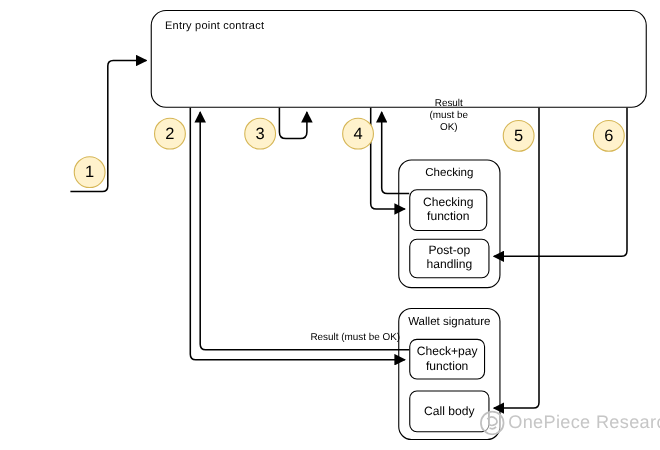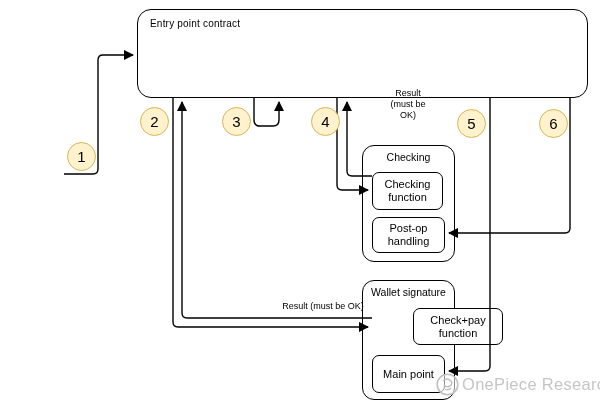--- a/index.html
+++ b/index.html
@@ -27,21 +27,21 @@
   .container-box{border-radius:12px;z-index:1;}
   #paymaster-box{left:362px;top:145px;width:93px;height:117px;}
   #wallet-box{left:362px;top:280px;width:93px;height:120px;}
   .container-title{position:absolute;left:0;top:5px;width:100%;text-align:center;font-size:10.5px;}
   .sub-box{
     border-radius:7px;z-index:2;display:flex;align-items:center;justify-content:center;
     font-size:11px;line-height:13px;text-align:center;white-space:pre-line;
   }
   #checking-box{left:372px;top:172px;width:71px;height:38px;}
   #postop-box{left:372px;top:217px;width:73px;height:36px;}
-  #checkpay-box{left:372px;top:308px;width:90px;height:37px;margin-left:41px;}
+  #checkpay-box{left:372px;top:308px;width:69px;height:37px;}
   #mainbody-box{left:372px;top:355px;width:73px;height:38px;}
   .step-circle{
     position:absolute;width:29px;height:29px;border-radius:50%;
     background:#fff2cc;border:1px solid #d6b656;box-sizing:border-box;
     display:flex;align-items:center;justify-content:center;
     font-size:15px;z-index:4;
   }
   #step-1{left:67px;top:142px;}
   #step-2{left:140px;top:107px;}
   #step-3{left:222px;top:107px;}
@@ -81,21 +81,21 @@
   <div id="checking-box" class="box sub-box">Checking
 function</div>
   <div id="postop-box" class="box sub-box">Post-op
 handling</div>
 
   <div id="wallet-box" class="box container-box">
     <div class="container-title">Wallet signature</div>
   </div>
   <div id="checkpay-box" class="box sub-box">Check+pay
 function</div>
-  <div id="mainbody-box" class="box sub-box">Main point</div>
+  <div id="mainbody-box" class="box sub-box">Call body</div>
 
   <svg id="connector-svg" width="600" height="409" viewBox="0 0 600 409">
     <defs>
       <marker id="arrow" viewBox="0 0 10 10" refX="9" refY="5" markerWidth="7.5" markerHeight="7.5" orient="auto-start-reverse">
         <path d="M0,0 L10,5 L0,10 z" fill="#000"></path>
       </marker>
     </defs>
     <g fill="none" stroke="#000" stroke-width="1.4">
       <path d="M 64 174 L 93 174 Q 98 174 98 169 L 98 60 Q 98 55 103 55 L 133 55" marker-end="url(#arrow)"></path>
       <path d="M 173 98 L 173 322 Q 173 327 178 327 L 368 327" marker-end="url(#arrow)"></path>

